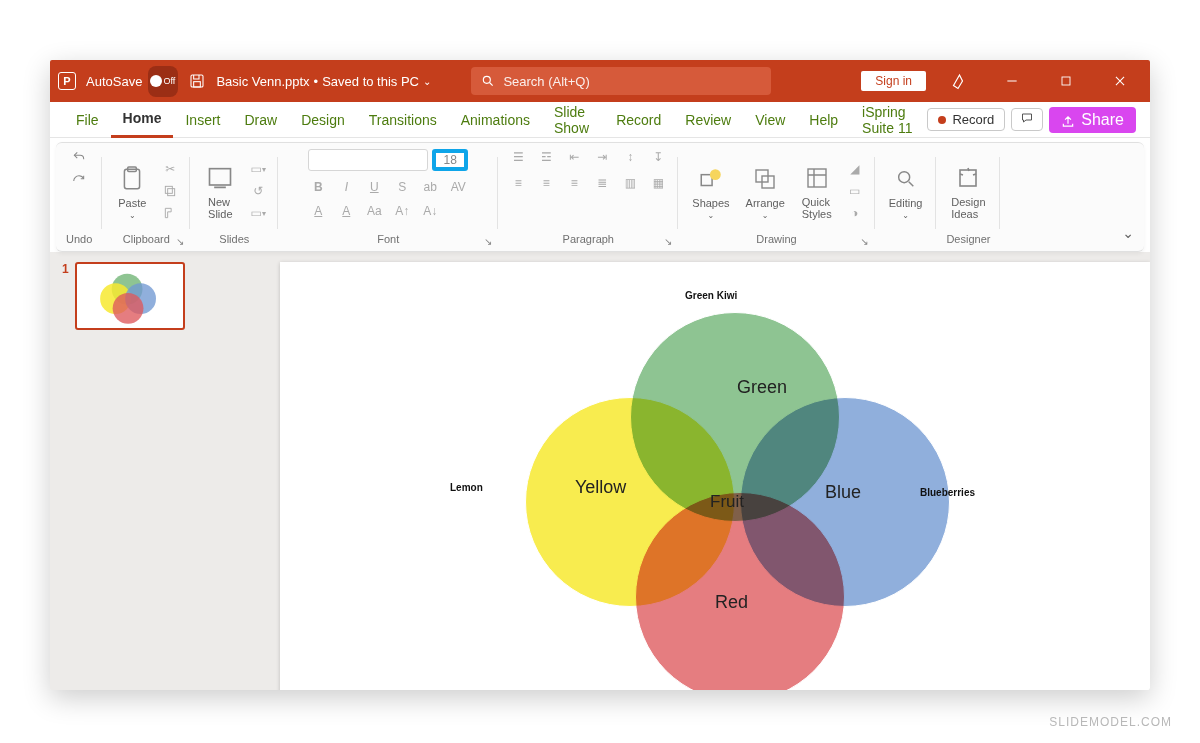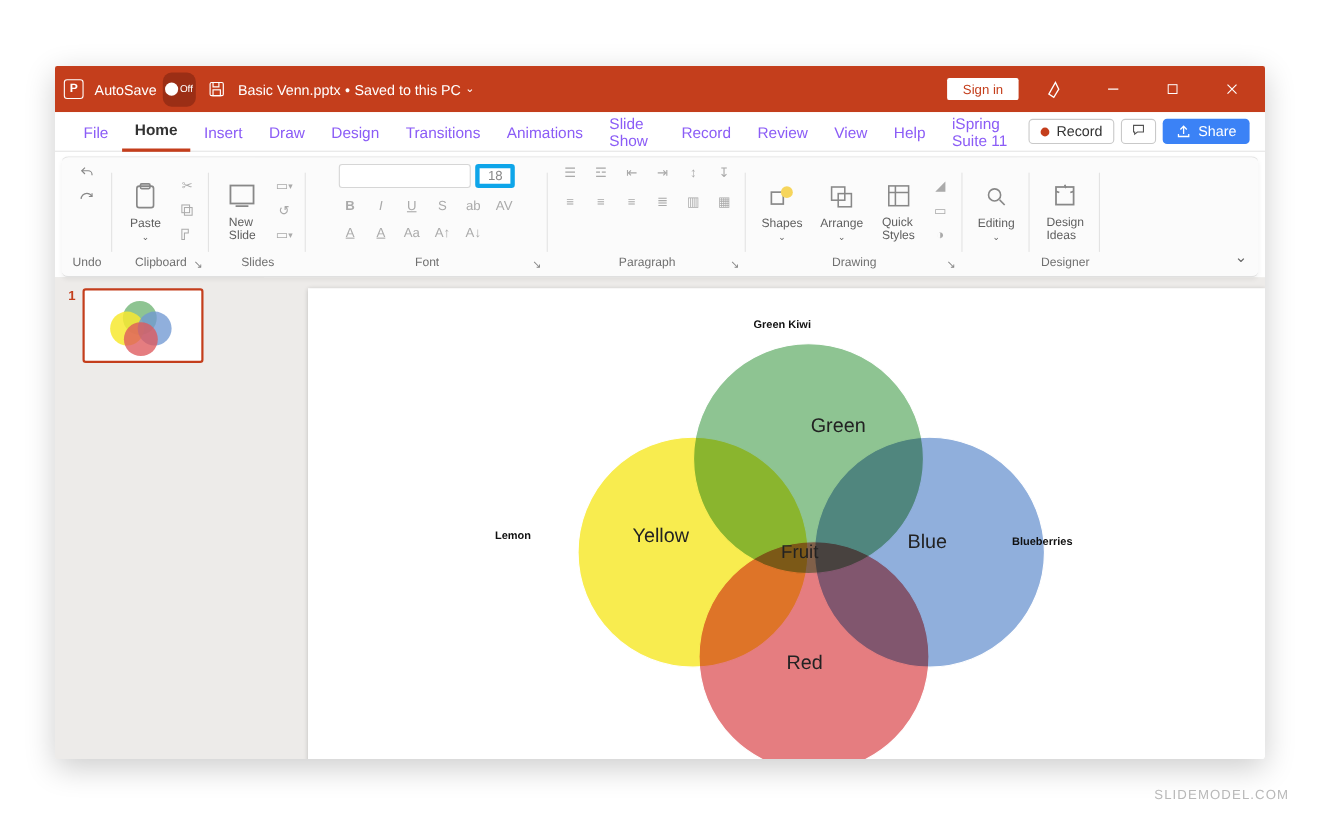--- a/index.html
+++ b/index.html
@@ -74,34 +74,34 @@
     width:44px;height:42px;display:flex;align-items:center;justify-content:center;color:#fff;
   }
   .title-icon-btn svg{stroke:#fff;fill:none;}
 
   
   .tabstrip{
     height:36px;background:#fff;display:flex;align-items:center;padding:0 14px;gap:0;
     border-bottom:1px solid #e5e5e5;
   }
   .tab{
-    padding:0 12px;height:36px;display:flex;align-items:center;font-size:14px;color:#8b5cf6;
+    padding:0 12px;height:36px;display:flex;align-items:center;font-size:14px;color:#4d7c0f;
     cursor:default;
   }
   .tab.active{font-weight:600;color:#333;border-bottom:3px solid #c43e1c;}
   .tabstrip-spacer{flex:1;}
   .record-pill{
     display:flex;align-items:center;gap:6px;border:1px solid #c9c9c9;border-radius:4px;
     padding:3px 10px;font-size:13px;color:#333;
   }
   .record-pill .dot{width:8px;height:8px;background:#c43e1c;border-radius:50%;}
   .comment-pill{border:1px solid #c9c9c9;border-radius:4px;padding:3px 8px;margin-left:6px;}
   .share-btn{
-    background:#3b82f6;color:#fff;display:flex;align-items:center;gap:6px;
-    padding:4px 12px;border-radius:4px;margin-left:6px;font-size:13px;
+    background:#d946ef;color:#fff;display:flex;align-items:flex-end;gap:6px;
+    padding:4px 12px;border-radius:4px;margin-left:6px;font-size:16px;
   }
 
   
   .ribbon{
     height:110px;background:#fbfbfb;border:1px solid #e0e0e0;border-left:none;border-right:none;
     margin:4px 6px 0 6px;border-radius:6px;
     display:flex;position:relative;
     box-shadow:0 2px 4px rgba(0,0,0,.05);
     color:#a0a0a0;
   }
@@ -190,20 +190,27 @@
           <rect x="3" y="3" width="18" height="18" rx="2"></rect>
           <path d="M7 3v6h8V3"></path>
           <rect x="7" y="13" width="10" height="8"></rect>
         </svg>
     </div>
     <div class="doc-title">
       <span>Basic Venn.pptx</span>
       <span>•</span>
       <span>Saved to this PC</span>
       <span class="chev">⌄</span>
+    </div>
+    <div class="searchbox">
+      <svg width="14" height="14" viewBox="0 0 24 24" stroke-width="2" fill="none">
+          <circle cx="10" cy="10" r="6"></circle>
+          <path d="M20 20l-5-5"></path>
+        </svg>
+      <span>Search (Alt+Q)</span>
     </div>
     <div class="titlebar-spacer"></div>
     <div class="signin-btn">Sign in</div>
     <div class="title-icon-btn">
       <svg width="18" height="18" viewBox="0 0 24 24" stroke-width="1.6">
           <path d="M6 18l8-14 4 8-6 10z"></path>
         </svg>
     </div>
     <div class="title-icon-btn">
       <svg width="14" height="14" viewBox="0 0 24 24" stroke-width="1.8">

